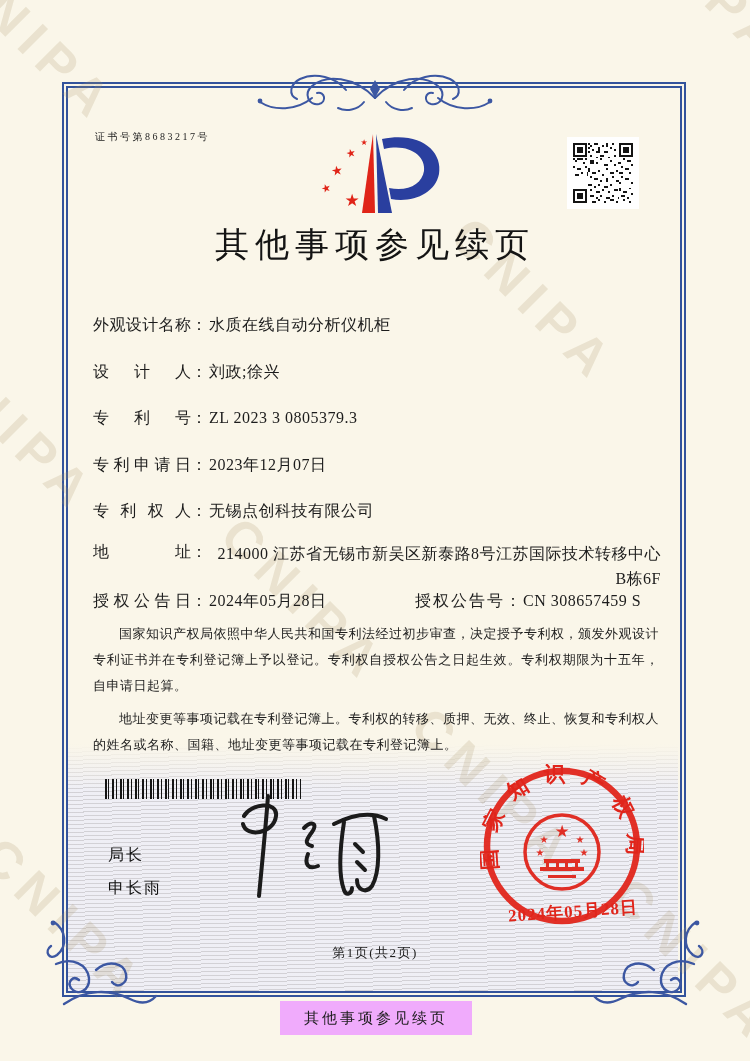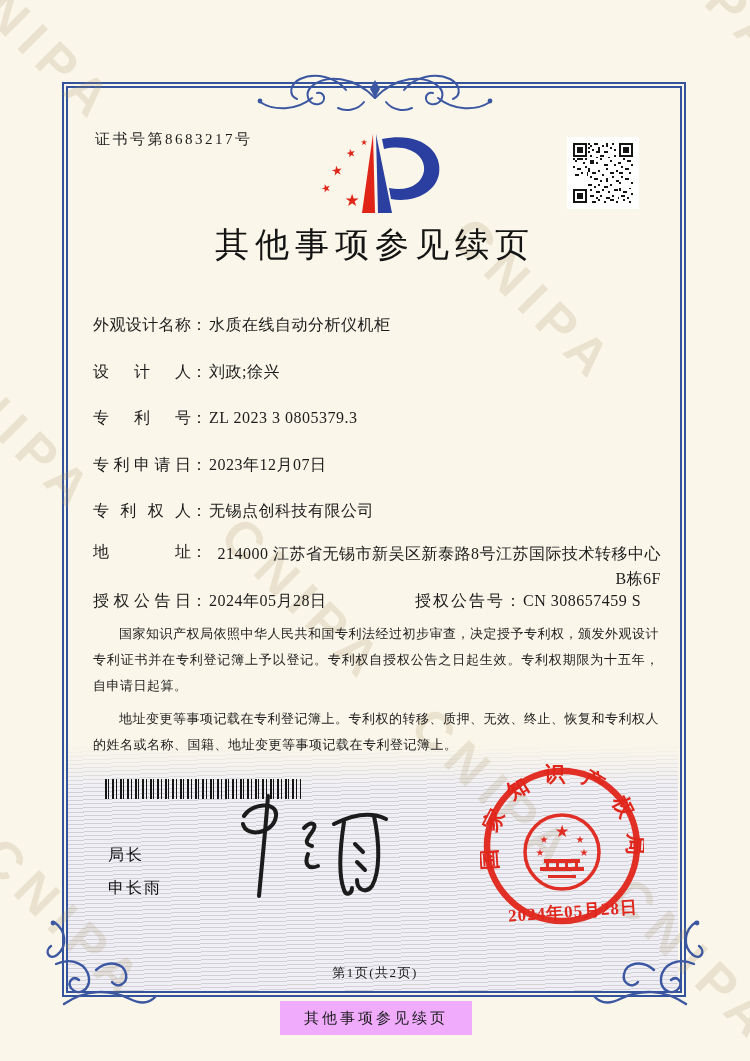--- a/index.html
+++ b/index.html
@@ -11,21 +11,21 @@
       transform:rotate(45deg);white-space:nowrap;z-index:2;pointer-events:none;}
   
   .frame{position:absolute;left:62px;top:82px;width:624px;height:915px;
          box-sizing:border-box;border:6px double #33539c;z-index:1;}
   
   .waves{position:absolute;left:68px;top:744px;width:610px;height:247px;z-index:1;
          background:
            linear-gradient(180deg,#faf6e9 0px,rgba(250,246,233,0) 46px),
            repeating-linear-gradient(178deg,rgba(118,122,168,0.30) 0 1px,rgba(238,238,246,0.92) 1px 4px);}
   .z{z-index:3;}
-  .cert-no{position:absolute;left:95px;top:130px;font-size:15px;letter-spacing:2.5px;}
+  .cert-no{position:absolute;left:95px;top:130px;font-size:10px;letter-spacing:2.5px;}
   .logo{position:absolute;left:302px;top:130px;}
   .qr{position:absolute;left:567px;top:137px;width:64px;height:64px;background:#fff;padding:4px;}
   .title{position:absolute;left:0;right:0;top:222px;text-align:center;
          font-size:34px;letter-spacing:6px;color:#141414;}
   .row{position:absolute;left:93px;width:600px;font-size:16px;line-height:21px;}
   .lbl{display:inline-block;width:98px;text-align:justify;text-align-last:justify;vertical-align:top;}
   .colon{display:inline-block;width:18px;vertical-align:top;}
   .val{display:inline-block;vertical-align:top;letter-spacing:0.5px;text-align:right;}
   .val-addr{width:452px;line-height:25px;}
   .r1{top:314px}.r2{top:361px}.r3{top:407px}.r4{top:454px}.r5{top:500px}.r6{top:541px}.r7{top:590px}
@@ -38,21 +38,21 @@
     background:repeating-linear-gradient(90deg,#141414 0 2px,transparent 2px 3px,
       #141414 3px 4px,transparent 4px 7px,#141414 7px 9px,transparent 9px 11px,
       #141414 11px 12px,transparent 12px 15px);}
   .sig{position:absolute;left:216px;top:790px;}
   .officer{position:absolute;left:108px;font-family:"Liberation Sans",sans-serif;
            font-size:16px;letter-spacing:2px;color:#111;}
   .officer.t{top:845px}.officer.n{top:878px}
   .seal{position:absolute;left:480px;top:764px;}
   .seal-date{position:absolute;left:508px;top:899px;width:160px;font-size:17px;font-weight:bold;
              color:#e0251b;letter-spacing:1px;transform:rotate(-4deg);}
-  .page-num{position:absolute;left:0;right:0;top:964px;text-align:center;font-size:13px;letter-spacing:1.5px;}
+  .page-num{position:absolute;left:0;right:0;top:944px;text-align:center;font-size:13px;letter-spacing:1.5px;}
   .cont{position:absolute;left:280px;top:1001px;width:192px;height:34px;background:#f0abfc;
         display:flex;align-items:center;justify-content:center;font-size:15px;letter-spacing:3px;}
   .orn{position:absolute;z-index:3;}
   .orn-top{left:254px;top:68px;}
   .orn-bl{left:44px;top:920px;}
   .orn-br{left:592px;top:920px;transform:scaleX(-1);}
 </style>
 </head>
 <body>
 

